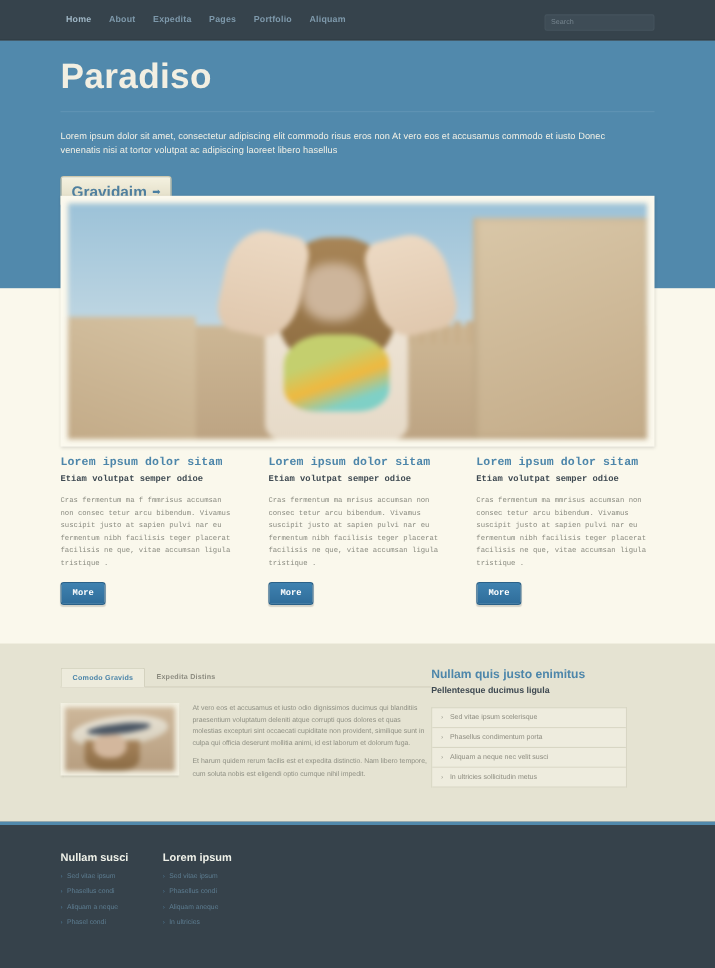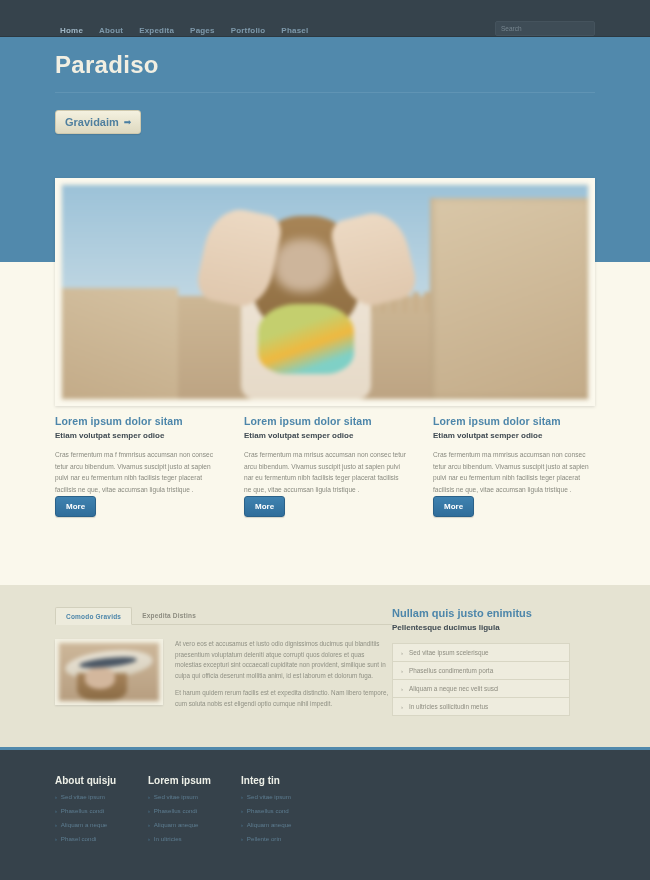--- a/index.html
+++ b/index.html
@@ -7,21 +7,21 @@
     width: 650px; height: 880px;
     font-family: "Liberation Sans", sans-serif;
     background: #faf8ec;
     overflow: hidden;
   }
   .page { width: 650px; height: 880px; position: relative; }
 
   
   .topbar {
     height: 37px; background: #36434c;
-    display: flex; align-items: flex-end;
+    display: flex; align-items: center;
     border-bottom: 1px solid #2c3840;
   }
   .nav { display: flex; gap: 16px; margin-left: 60px; }
   .nav-item {
     color: #7e99ab; font-size: 8px; font-weight: bold;
     letter-spacing: .2px; text-decoration: none; cursor: pointer;
     line-height: 10px;
   }
   .nav-item.active { color: #9fb6c5; }
   .search-wrap { margin-left: auto; margin-right: 55px; }
@@ -29,38 +29,38 @@
     width: 100px; height: 15px; border-radius: 2px;
     background: #3e4c56; border: 1px solid #45535d;
     color: #7e8d97; font-size: 6.5px; padding: 0 5px;
     font-family: "Liberation Sans", sans-serif; outline: none;
   }
   .search-input::placeholder { color: #76858f; }
 
   
   .hero { background: #5189ac; padding: 0 55px; height: 225px; position: relative; }
   .hero-title {
-    color: #f2efe2; font-size: 24px; font-weight: bold;
+    color: #f2efe2; font-size: 32px; font-weight: bold;
     padding-top: 14px; letter-spacing: .3px;
     font-family: "Liberation Sans", sans-serif;
   }
   .hero-rule { height: 1px; background: #6094b4; margin: 13px 0 0 0; }
   .hero-text {
     color: #f3f1e6; font-size: 8.4px; line-height: 13px;
     padding-top: 15px; max-width: 530px; letter-spacing: .05px;
   }
   .hero-btn {
     display: inline-flex; align-items: center; gap: 5px;
     margin-top: 17px;
     background: linear-gradient(#f4f1e0, #ded9c0);
     border: 1px solid #cfc9ae; border-radius: 3px;
     padding: 5px 9px; cursor: pointer;
     box-shadow: 0 1px 1px rgba(0,0,0,.1);
   }
-  .hero-btn-label { color: #4f7f9e; font-size: 11px; font-weight: bold; }
+  .hero-btn-label { color: #4f7f9e; font-size: 14px; font-weight: bold; }
   .hero-btn-arrow { color: #4a7ea1; font-size: 9px; line-height: 9px; }
 
   
   .banner-wrap {
     position: absolute; left: 55px; top: 178px;
     width: 540px; height: 228px;
     background: #fbf9ee; padding: 6px;
     box-shadow: 0 1px 3px rgba(0,0,0,.13);
   }
   .banner {
@@ -92,27 +92,27 @@
   .armR { position:absolute; right:0%; top:10%; width:34%; height:44%;
           background: linear-gradient(#ecd9c3,#e0c8ae); border-radius: 20% 45% 25% 40%;
           transform: rotate(-14deg); }
   .scarf { position:absolute; left:28%; top:54%; width:46%; height:34%;
            background: linear-gradient(160deg,#c4cf6e 35%, #f0b83e 58%, #7fd0c6 80%);
            border-radius: 40% 40% 30% 30%; }
   .blurred { filter: blur(2.2px); }
 
   
   .cols-section { position: absolute; left: 0; top: 415px; width: 650px; padding: 0 55px; }
-  .cols { display: flex; gap: 27px; }
+  .cols { display: flex; gap: 27px; font-family: Liberation Mono, monospace; }
   .col { width: 162px; }
   .col-title { color: #4d86aa; font-size: 10.5px; font-weight: bold; letter-spacing: .1px; }
   .col-sub { color: #3f4a52; font-size: 8px; font-weight: bold; margin-top: 4px; }
   .col-body { color: #8a8b80; font-size: 6.6px; line-height: 11.5px; margin-top: 9px; }
   .more-btn {
-    display: inline-block; 
+    display: inline-block; margin-top: 11px;
     background: linear-gradient(#3f82b0, #2f6d9a);
     border: 1px solid #2a6188; border-radius: 3px;
     color: #fff; font-size: 8px; font-weight: bold;
     padding: 5px 10px; cursor: pointer;
     box-shadow: 0 1px 1px rgba(0,0,0,.15);
   }
 
   
   .band { position: absolute; left: 0; top: 585px; width: 650px; height: 162px; background: #e5e3d2; }
   .band-inner { padding: 22px 55px 0 55px; display: flex; }
@@ -187,30 +187,31 @@
 
 <div class="page">
 
   <div class="topbar">
     <div class="nav">
       <a class="nav-item active">Home</a>
       <a class="nav-item">About</a>
       <a class="nav-item">Expedita</a>
       <a class="nav-item">Pages</a>
       <a class="nav-item">Portfolio</a>
-      <a class="nav-item">Phasel</a>
+      <a class="nav-item">Aliquam</a>
     </div>
     <div class="search-wrap">
       <input class="search-input" type="text" placeholder="Search" style="">
     </div>
   </div>
 
   <div class="hero">
     <div class="hero-title">Paradiso</div>
     <div class="hero-rule"></div>
+    <div class="hero-text">Lorem ipsum dolor sit amet, consectetur adipiscing elit commodo risus eros non At vero eos et accusamus commodo et iusto Donec venenatis nisi at tortor volutpat ac adipiscing laoreet libero hasellus</div>
     <div class="hero-btn">
       <span class="hero-btn-label">Gravidaim</span>
       <span class="hero-btn-arrow">➡</span>
     </div>
   </div>
 
   <div class="banner-wrap">
     <div class="banner blurred">
       <div class="sky"></div>
       <div class="ground"></div>
@@ -302,21 +303,21 @@
         </div>
       </div>
 
     </div>
   </div>
 
   <div class="footer">
     <div class="footer-inner">
 
       <div class="fcol">
-        <div class="fcol-title">About quisju</div>
+        <div class="fcol-title">Nullam susci</div>
         <div class="flink">
           <span class="flink-chev">›</span>
           <span class="flink-label">Sed vitae ipsum</span>
         </div>
         <div class="flink">
           <span class="flink-chev">›</span>
           <span class="flink-label">Phasellus condi</span>
         </div>
         <div class="flink">
           <span class="flink-chev">›</span>
@@ -342,37 +343,18 @@
           <span class="flink-chev">›</span>
           <span class="flink-label">Aliquam aneque</span>
         </div>
         <div class="flink">
           <span class="flink-chev">›</span>
           <span class="flink-label">In ultricies</span>
         </div>
       </div>
 
 
-      <div class="fcol">
-        <div class="fcol-title">Integ tin</div>
-        <div class="flink">
-          <span class="flink-chev">›</span>
-          <span class="flink-label">Sed vitae ipsum</span>
-        </div>
-        <div class="flink">
-          <span class="flink-chev">›</span>
-          <span class="flink-label">Phasellus cond</span>
-        </div>
-        <div class="flink">
-          <span class="flink-chev">›</span>
-          <span class="flink-label">Aliquam aneque</span>
-        </div>
-        <div class="flink">
-          <span class="flink-chev">›</span>
-          <span class="flink-label">Pellente orin</span>
-        </div>
-      </div>
 
 
     </div>
   </div>
 
 </div>
 
 </body></html>

